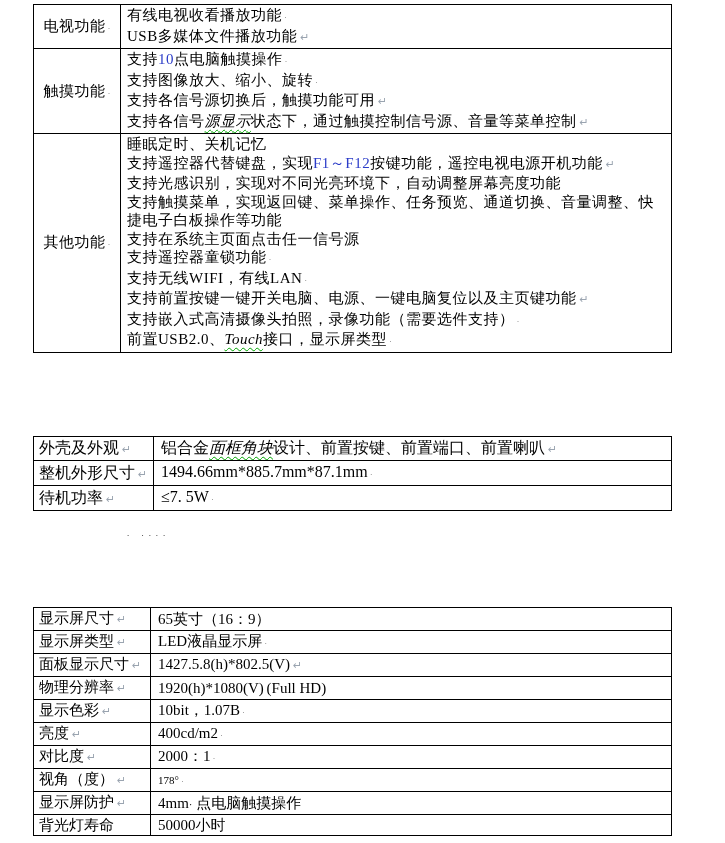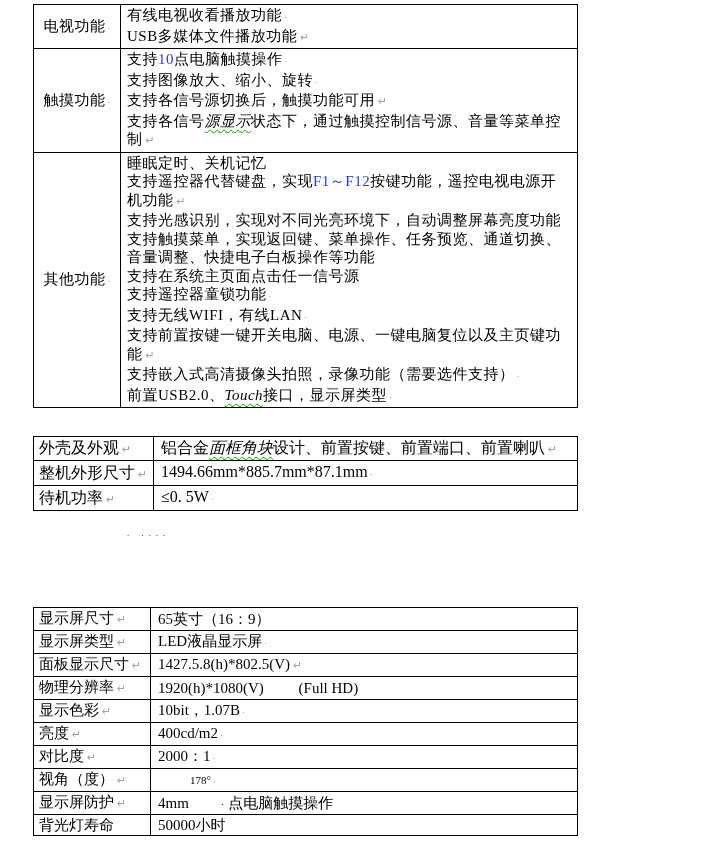--- a/index.html
+++ b/index.html
@@ -4,21 +4,21 @@
 <style>
   html,body{margin:0;padding:0;}
   body{
     width:725px;height:843px;background:#ffffff;position:relative;
     font-family:"Liberation Serif","DejaVu Serif",serif;
     color:#000;
   }
   .page{position:absolute;inset:0;}
   table.spec-table{
     position:absolute;border-collapse:collapse;table-layout:fixed;
-    width:545px;left:33px;
+    width:639px;left:33px;
   }
   table.spec-table td{
     border:1px solid #000;vertical-align:middle;overflow:hidden;
   }
   
   #t1{top:4px;font-size:15px;letter-spacing:0.5px;}
   #t1 col.c1{width:87px;}
   #t1 td.label-cell{text-align:center;padding:1px 2px;}
   #t1 td.value-cell{padding:1px 12px 1px 6px;vertical-align:top;}
   #t1 .line{line-height:18.5px;}
@@ -37,21 +37,21 @@
 
   .seg-blue{color:var(--blue,#2b3cc8);}
   .seg-squiggle{
     text-decoration-line:underline;
     text-decoration-style:wavy;
     text-decoration-color:var(--squiggle,#00a300);
     text-decoration-thickness:1px;
     text-underline-offset:3px;
     font-style:italic;
   }
-  .seg-small{font-size:11px;letter-spacing:0;margin-left:32px;}
+  .seg-small{font-size:11px;letter-spacing:0;}
   .mark-pilcrow{
     color:var(--mark,#9aa4b0);font-size:11px;margin-left:3px;
     font-family:"DejaVu Sans","Liberation Sans",sans-serif;letter-spacing:0;
   }
   .mark-dot{color:#777;font-size:9px;margin-left:2px;letter-spacing:0;}
   .stray{
     position:absolute;left:126px;top:532px;width:60px;height:8px;
     color:#444;font-size:7px;letter-spacing:3px;line-height:8px;
     font-family:"DejaVu Sans Mono",monospace;
   }
@@ -115,21 +115,21 @@
         </tr>
         <tr>
           <td class="label-cell"><span class="seg">整机外形尺寸</span><span class="mark-pilcrow">↵</span></td>
           <td class="value-cell">
             <div class="line"><span class="seg">1494.66mm*885.7mm*87.1mm</span><span class="mark-dot">·</span></div>
           </td>
         </tr>
         <tr>
           <td class="label-cell"><span class="seg">待机功率</span><span class="mark-pilcrow">↵</span></td>
           <td class="value-cell">
-            <div class="line"><span class="seg">≤0. 5W</span><span class="mark-dot">·</span></div>
+            <div class="line"><span class="seg">≤7. 5W</span><span class="mark-dot">·</span></div>
           </td>
         </tr>
       </tbody>
   </table>
 
   <table class="spec-table" id="t3">
     <colgroup>
         <col class="c1">
         <col>
       </colgroup>

